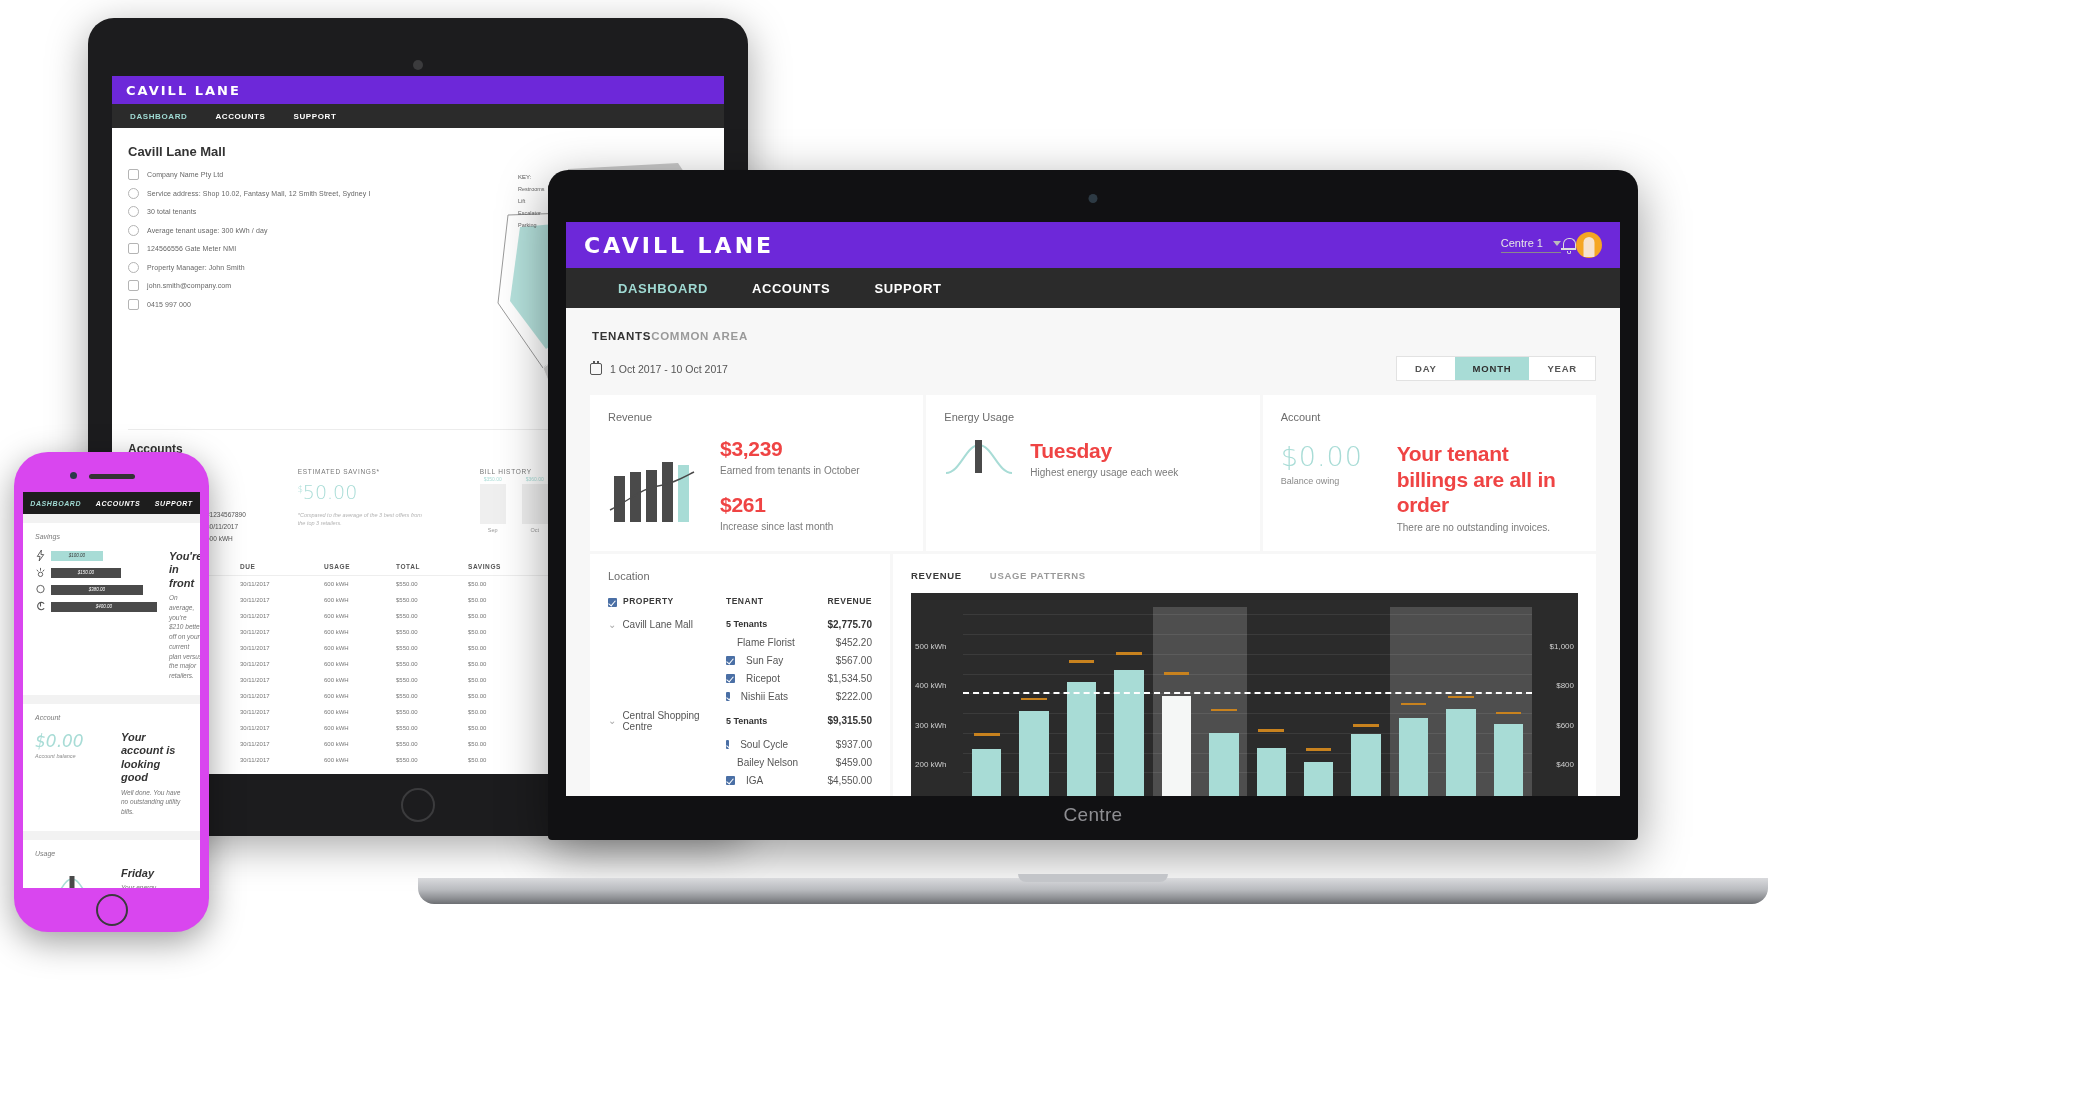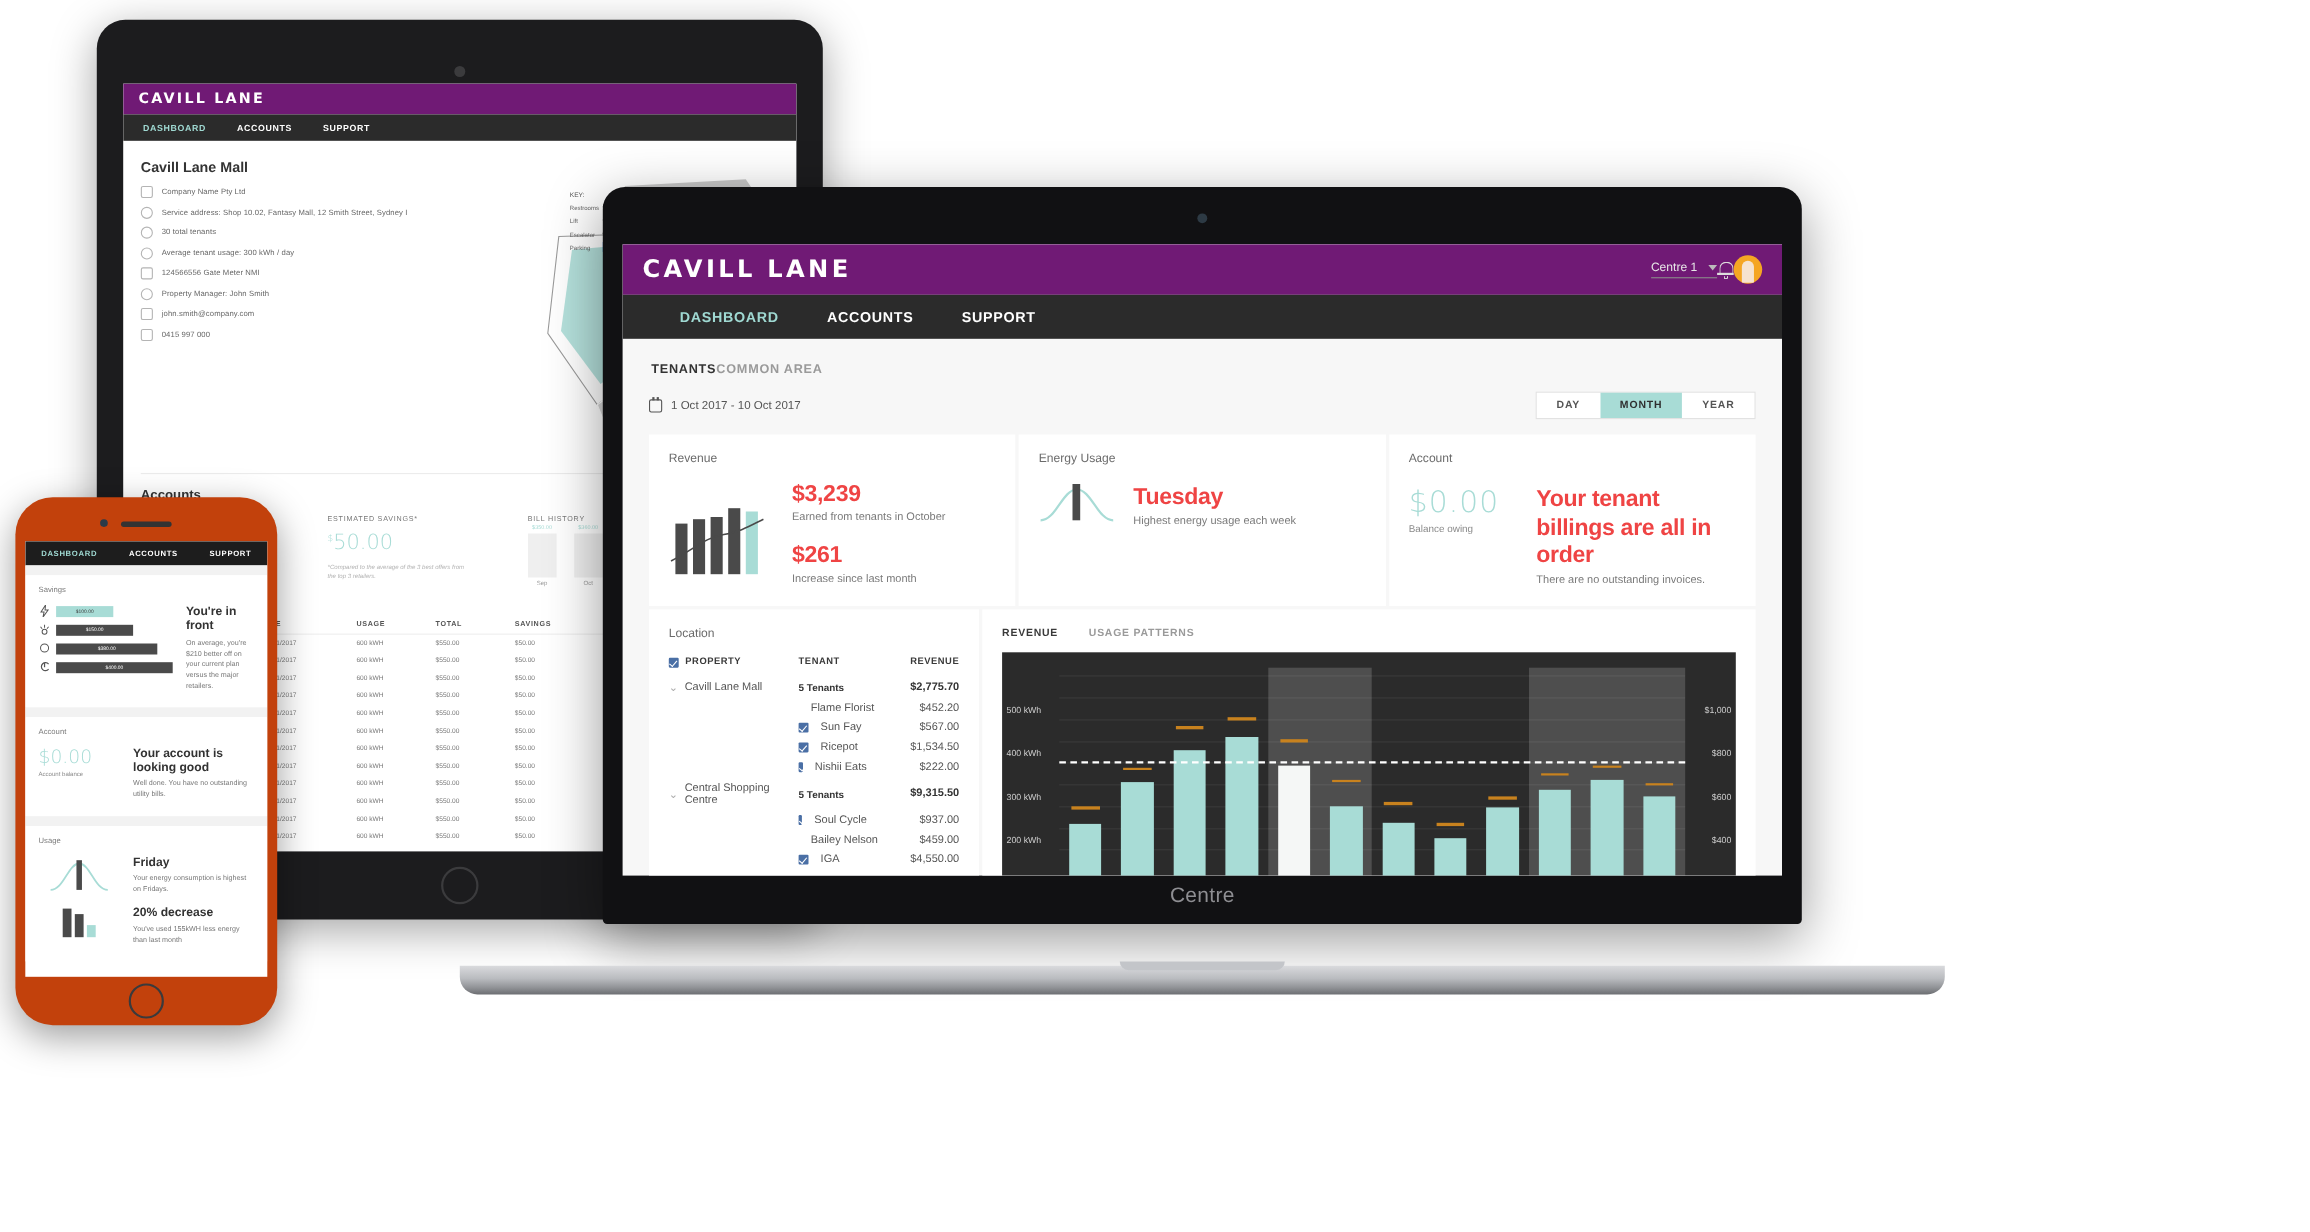--- a/index.html
+++ b/index.html
@@ -16,24 +16,24 @@
     padding: 58px 24px 62px 24px;
   }
   .tablet-cam { position: absolute; top: 42px; left: 50%; transform: translateX(-50%);
     width: 10px; height: 10px; border-radius: 50%; background: #3b3b3d; }
   .tablet-home { position: absolute; bottom: 14px; left: 50%; transform: translateX(-50%);
     width: 34px; height: 34px; border-radius: 50%; border: 2px solid #3b3b3d; }
   .tablet-screen { width: 100%; height: 100%; background: #fff; overflow: hidden; position: relative; }
 
   
   .phone {
-    position: absolute; left: 14px; top: 452px; width: 238px; height: 480px;
-    background: #c2410c; border-radius: 34px;
+    position: absolute; left: 14px; top: 452px; width: 195px; height: 480px;
+    background: #d946ef; border-radius: 34px;
     box-shadow: 0 10px 34px rgba(0,0,0,.38);
-    padding: 40px 9px 44px 9px; z-index: 5;
+    padding: 40px 9px 44px 9px; z-index: 5; font-style: italic;
   }
   .phone-speaker { position:absolute; top:22px; left:50%; transform:translateX(-50%);
     width: 46px; height: 5px; border-radius: 3px; background:#333; }
   .phone-cam { position:absolute; top:20px; left:calc(50% - 42px);
     width: 7px; height: 7px; border-radius:50%; background:#2b3a48; }
   .phone-home { position:absolute; bottom:6px; left:50%; transform:translateX(-50%);
     width: 32px; height: 32px; border-radius:50%; border:2px solid #3a3a3c; }
   .phone-screen { width:100%; height:100%; background:#fff; overflow:hidden; position:relative; }
 
   
@@ -45,21 +45,21 @@
   .mb-brand { position:absolute; bottom:14px; left:0; right:0; text-align:center;
      color:#8e8e92; font-size:19px; letter-spacing:.3px; }
   .mb-screen { width:100%; height:100%; background:#f7f7f7; overflow:hidden; position:relative; }
   .mb-base { position:absolute; left:-130px; right:-130px; bottom:6px; height:26px;
      background: linear-gradient(180deg,#d9dadd 0%, #b9bbbf 45%, #8e9094 78%, #6c6e72 100%);
      border-radius: 0 0 16px 16px; }
   .mb-notch { position:absolute; bottom:28px; left:50%; transform:translateX(-50%);
      width:150px; height:8px; background:#c3c5c9; border-radius: 0 0 8px 8px; }
 
   
-  .app-topbar { background:#701a75; display:flex; align-items:center; justify-content:space-between;text-align:center; }
+  .app-topbar { background:#6d28d9; display:flex; align-items:center; justify-content:space-between;text-align:center; }
   .brand {
     color:#fff; font-weight:700; letter-spacing:3px;
     font-family:"DejaVu Sans", sans-serif; }
   .app-nav { background:#2b2b2b; display:flex; align-items:center; }
   .app-nav .nav-item { color:#fff; font-weight:700; letter-spacing:.6px; }
   .app-nav .nav-item.active { color:#9fd9d2; }
 
   
   .mb-screen .app-topbar { height:46px; padding: 0 18px; }
   .mb-screen .brand { font-size:22px; }

